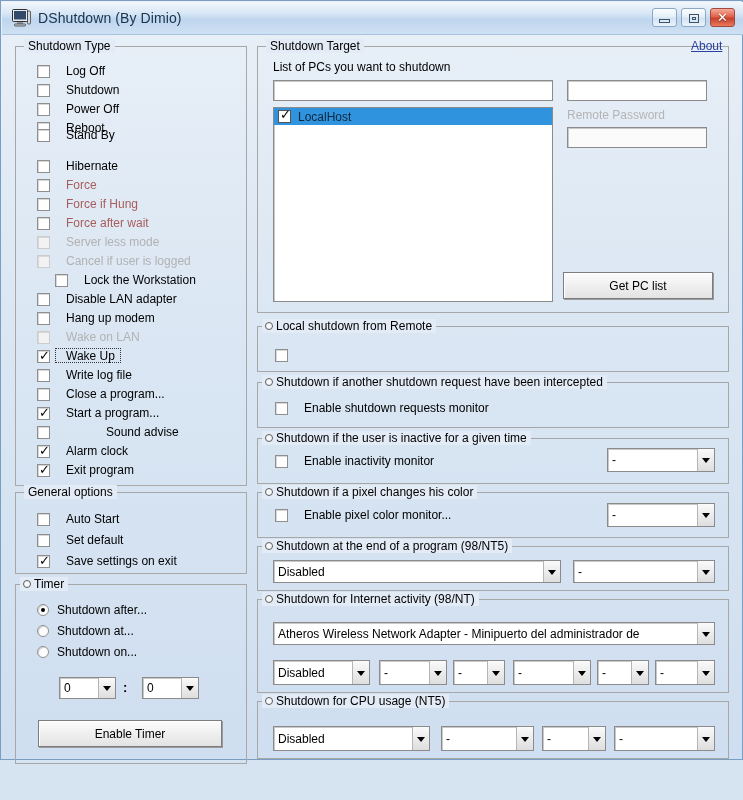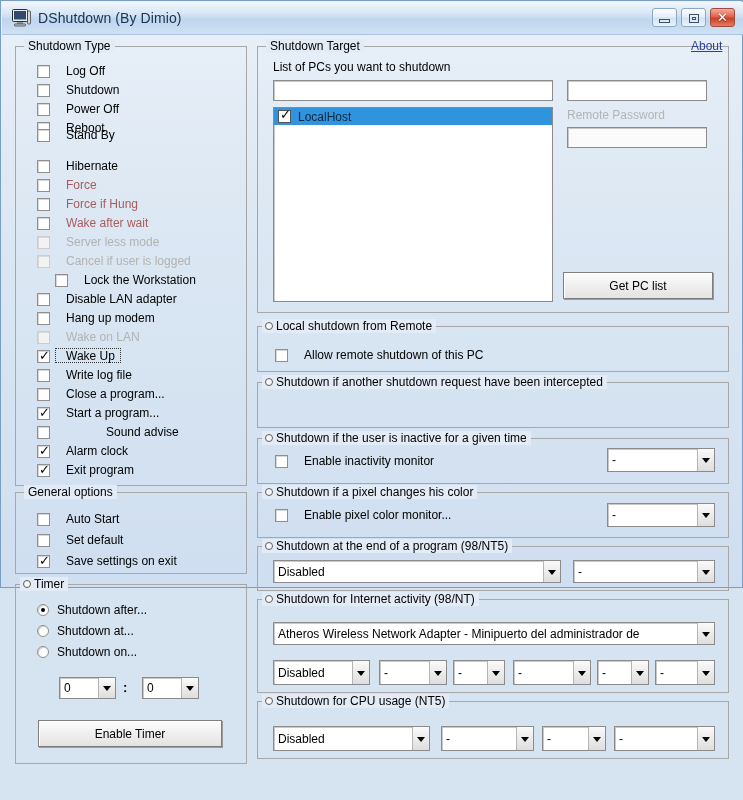--- a/index.html
+++ b/index.html
@@ -2,21 +2,21 @@
 <html><head>
 <meta charset="utf-8">
 <style>
   html,body{margin:0;padding:0;}
   body{
     width:743px;height:800px;overflow:hidden;
     font-family:"Liberation Sans","DejaVu Sans",sans-serif;
     font-size:12px;color:#000;background:#d6e3f0;
   }
   .window{
-    position:absolute;left:0;top:0;width:743px;height:588px;
+    position:absolute;left:0;top:0;width:743px;height:760px;
     background:linear-gradient(180deg,#e9f0f8 0%,#dbe7f3 40%,#cfdef0 100%);
     border:1px solid #7a9ec2;box-sizing:border-box;
   }
   
   .titlebar{
     position:absolute;left:1px;top:1px;width:741px;height:33px;
     background:linear-gradient(180deg,#f2f7fc 0%,#d8e7f6 35%,#bfd6ee 55%,#cfe1f4 100%);
     border-bottom:1px solid #a8c3dd;box-sizing:border-box;
   }
   .title-icon{
@@ -218,21 +218,21 @@
   <div class="ck red" style="left:36px;top:176px;">
       <span class="box"></span>
       <span class="lbl">Force</span>
     </div>
   <div class="ck red" style="left:36px;top:195px;">
       <span class="box"></span>
       <span class="lbl">Force if Hung</span>
     </div>
   <div class="ck red" style="left:36px;top:214px;">
       <span class="box"></span>
-      <span class="lbl">Wake after wait</span>
+      <span class="lbl">Force after wait</span>
     </div>
   <div class="ck dis" style="left:36px;top:233px;">
       <span class="box"></span>
       <span class="lbl">Server less mode</span>
     </div>
   <div class="ck dis" style="left:36px;top:252px;">
       <span class="box"></span>
       <span class="lbl">Cancel if user is logged</span>
     </div>
   <div class="ck" style="left:54px;top:271px;">
@@ -360,25 +360,28 @@
 
   <div class="btn" style="left:562px;top:271px;width:150px;height:27px;">
     <span>Get PC list</span>
   </div>
 
   <div class="gb radio" style="left:256px;top:325px;width:472px;height:46px;">
     <div class="gb-title">Local shutdown from Remote</div>
   </div>
   <div class="ck" style="left:274px;top:346px;">
     <span class="box"></span>
-    <span class="lbl">Allow remote shutdown of this PC</span>
   </div>
 
   <div class="gb radio" style="left:256px;top:381px;width:472px;height:46px;">
     <div class="gb-title">Shutdown if another shutdown request have been intercepted</div>
+  </div>
+  <div class="ck" style="left:274px;top:399px;">
+    <span class="box"></span>
+    <span class="lbl">Enable shutdown requests monitor</span>
   </div>
 
   <div class="gb radio" style="left:256px;top:437px;width:472px;height:46px;">
     <div class="gb-title">Shutdown if the user is inactive for a given time</div>
   </div>
   <div class="ck" style="left:274px;top:452px;">
     <span class="box"></span>
     <span class="lbl">Enable inactivity monitor</span>
   </div>
   <div class="combo" style="left:606px;top:447px;width:108px;height:24px;">

